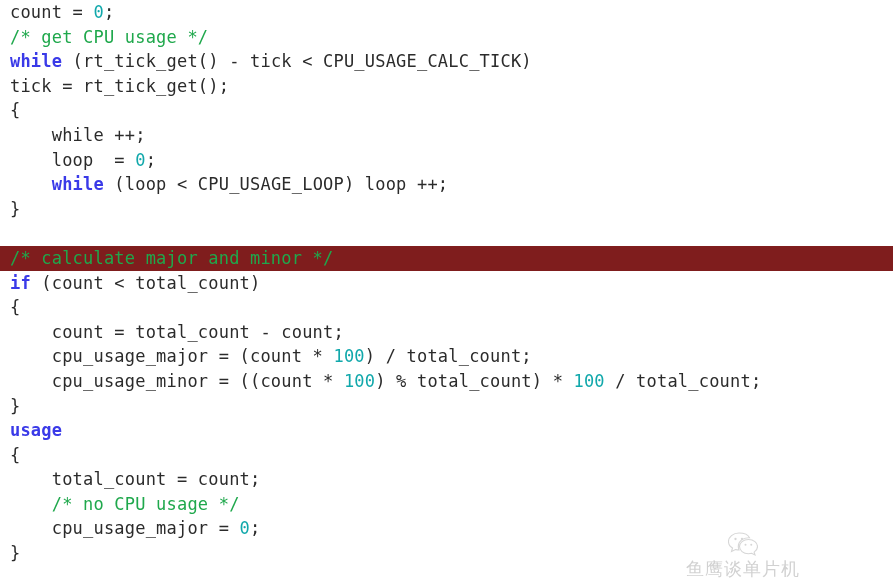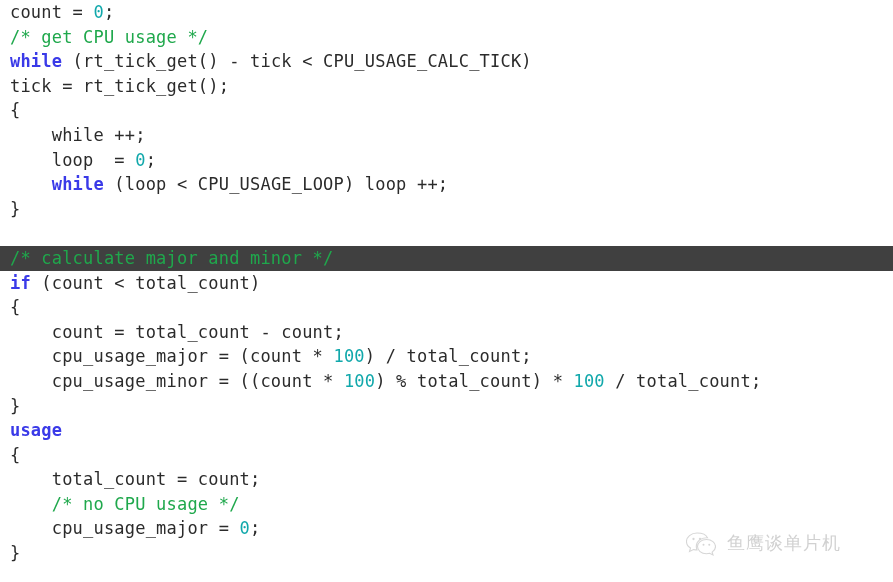--- a/index.html
+++ b/index.html
@@ -29,42 +29,44 @@
     line-height: 24.6px;
     font-size: 17px;
     letter-spacing: 0.2px;
     white-space: pre;
     padding-left: 10px;
     color: #2b2b2b;
     font-family: "DejaVu Sans Mono", "Liberation Mono", monospace;
   }
 
   .code-line.highlight {
-    background: #404040;
+    background: #7f1d1d;
     padding-left: 10px;
     margin-left: 0;
     width: 893px;
     box-sizing: border-box;
   }
 
   
   .tok-kw   { color: #3a3ae8; font-weight: bold; }
   .tok-cmt  { color: #1fa84c; text-align: right; }
   .tok-num  { color: #11a8ab; }
   .tok-plain{ color: #2b2b2b; }
 
   
   #watermark {
     position: absolute;
     left: 686px;
     top: 531px;
     display: flex;
-    gap: 11px;
+    align-items: center;
+    gap: 0;
     opacity: 0.40;
     user-select: none;
+    flex-direction: column;
   }
   #watermark .wm-icon {
     width: 30px;
     height: 26px;
     flex: none;
     display: block;
   }
   #watermark .wm-text {
     font-family: "DejaVu Sans", "Liberation Sans", sans-serif;
     font-size: 18px;

